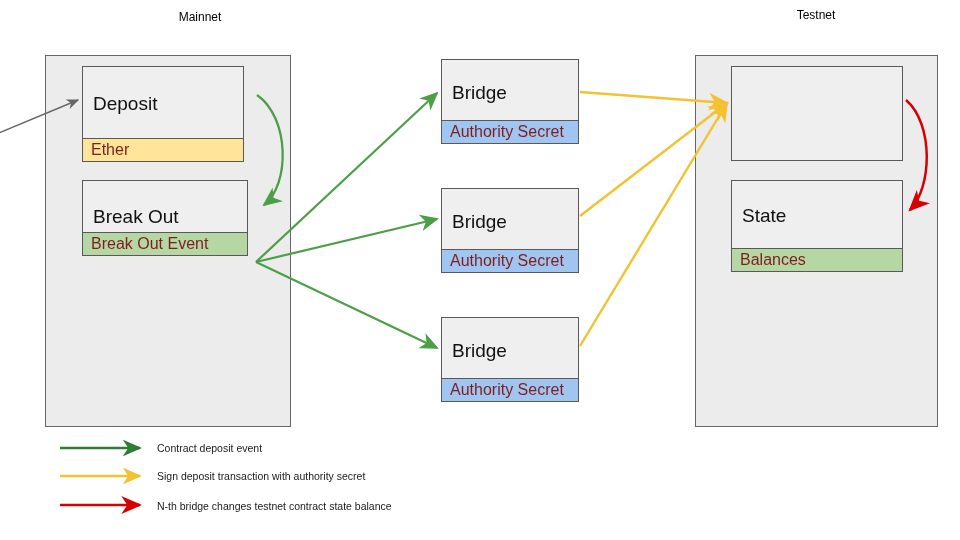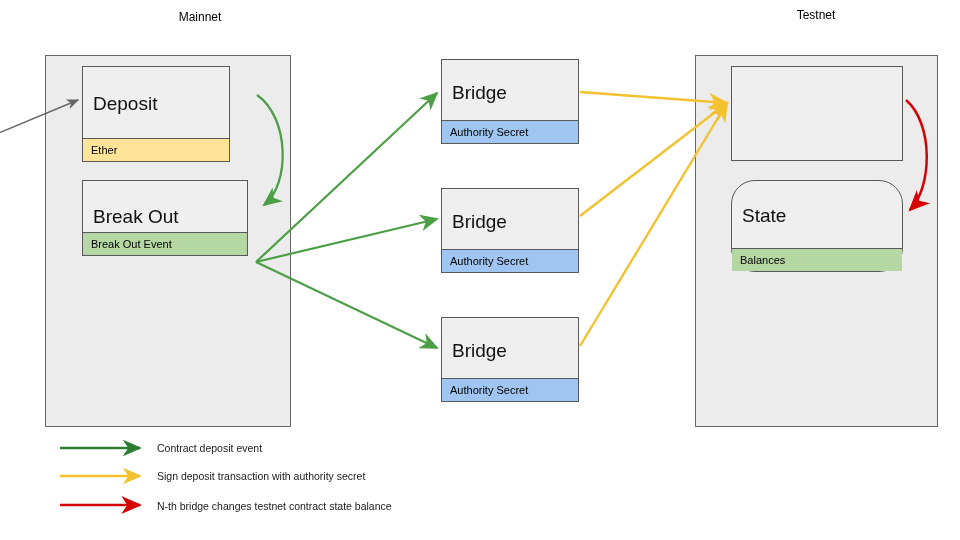--- a/index.html
+++ b/index.html
@@ -48,22 +48,22 @@
   .card-title {
     font-size: 19px;
     color: #111111;
     padding: 0 10px;
     line-height: 1;
     white-space: nowrap;
   }
   .card-bar {
     box-sizing: border-box;
     border-top: 1.2px solid #595959;
-    font-size: 11px;
-    color: #000000;
+    font-size: 16px;
+    color: #7f1d1d;
     padding: 0 8px;
     display: flex;
     align-items: center;
     white-space: nowrap;
   }
   .bar-ether   { background: #ffe49a; }
   .bar-green   { background: #b5d7a4; }
   .bar-blue    { background: #9fc5f0; }
   .legend-label {
     position: absolute;
@@ -75,21 +75,21 @@
 </head>
 <body>
 
 <div id="canvas">
 
   <div class="net-title" style="left:120px; top:10px; width:160px;">Mainnet</div>
   <div class="net-title" style="left:736px; top:8px; width:160px;">Testnet</div>
 
   <div class="panel" style="left:45px; top:55px; width:246px; height:372px;"></div>
 
-  <div class="card" style="left:82px; top:66px; width:148px; height:96px;">
+  <div class="card" style="left:82px; top:66px; width:162px; height:96px;">
     <div class="card-title" style="margin-top:27px;">Deposit</div>
     <div class="card-bar bar-ether" style="height:23px;">Ether</div>
   </div>
 
   <div class="card" style="left:82px; top:180px; width:166px; height:76px;">
     <div class="card-title" style="margin-top:26px;">Break Out</div>
     <div class="card-bar bar-green" style="height:23px;">Break Out Event</div>
   </div>
 
   <div class="card" style="left:441px; top:59px; width:138px; height:85px;">
@@ -105,21 +105,21 @@
   <div class="card" style="left:441px; top:317px; width:138px; height:85px;">
     <div class="card-title" style="margin-top:23px;">Bridge</div>
     <div class="card-bar bar-blue" style="height:23px;">Authority Secret</div>
   </div>
 
   <div class="panel" style="left:695px; top:55px; width:243px; height:372px;"></div>
 
   <div class="card" style="left:731px; top:66px; width:172px; height:95px;">
   </div>
 
-  <div class="card" style="left:731px; top:180px; width:172px; height:92px;border-radius:24px;">
+  <div class="card" style="left:731px; top:180px; width:172px; height:92px;">
     <div class="card-title" style="margin-top:25px;">State</div>
     <div class="card-bar bar-green" style="height:23px;">Balances</div>
   </div>
 
   <svg class="svg-layer" viewBox="0 0 960 540">
     <defs>
       <marker id="ah-gray" markerWidth="9" markerHeight="9" refX="8" refY="4.5" orient="auto">
         <path d="M0,0.8 L9,4.5 L0,8.2 L2.6,4.5 Z" fill="#666666"></path>
       </marker>
       <marker id="ah-green" markerWidth="8.5" markerHeight="8.5" refX="7.6" refY="4.25" orient="auto">

